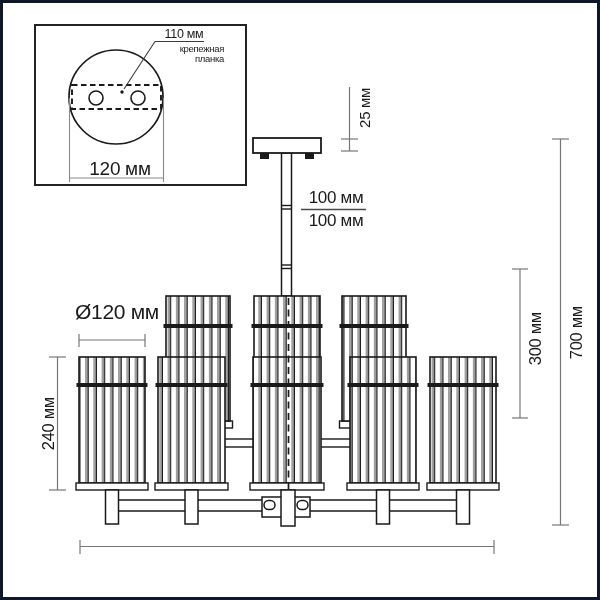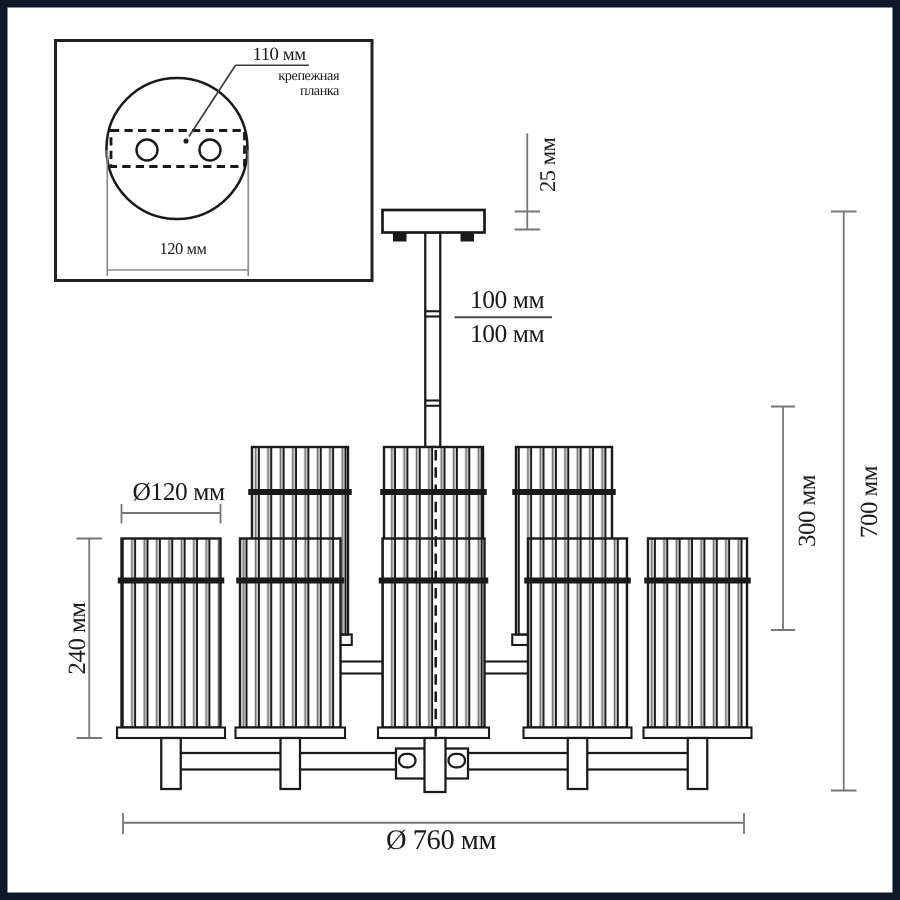--- a/index.html
+++ b/index.html
@@ -1,19 +1,19 @@
 <!DOCTYPE html>
 <html><head>
 <meta charset="utf-8">
 <style>
   html,body{margin:0;padding:0;background:#fff;}
   #canvas{
     position:relative;width:600px;height:600px;background:#ffffff;
-    border:5px solid #0f172a;box-sizing:border-box;overflow:hidden;
-    font-family:Liberation Serif, serif;color:#1a1a1a;
+    border:3px solid #0f172a;box-sizing:border-box;overflow:hidden;
+    font-family:Liberation Sans, sans-serif;color:#1a1a1a;
   }
   #drawing{position:absolute;left:-5px;top:-5px;}
   .lbl{position:absolute;color:#1a1a1a;text-align:center;white-space:nowrap;letter-spacing:-0.3px;line-height:1.05;}
   .rot{transform:rotate(-90deg);transform-origin:center center;}
   .inset-panel-note{font-size:9.5px;line-height:10px;}
 </style>
 </head>
 <body>
 
 <div id="canvas">
@@ -147,27 +147,26 @@
         <rect x="307" y="155" width="9" height="6" fill="#1a1a1a"></rect>
       </g>
     </g>
   </svg>
 
   <div class="lbl" style="left:146px;top:25px;width:70px;font-size:12.5px;">110 мм</div>
   <div class="lbl inset-panel-note" style="left:141px;top:41px;width:80px;text-align:right;">
     <div>крепежная</div>
     <div>планка</div>
   </div>
-  <div class="lbl" style="left:82px;top:156px;width:70px;font-size:11px;">120 мм</div>
+  <div class="lbl" style="left:82px;top:156px;width:70px;font-size:19px;">120 мм</div>
 
   <div class="lbl rot" style="left:327px;top:97px;width:70px;font-size:15px;">25 мм</div>
 
   <div class="lbl" style="left:298px;top:186px;width:70px;font-size:17px;">100 мм</div>
   <div class="lbl" style="left:298px;top:209px;width:70px;font-size:17px;">100 мм</div>
 
   <div class="lbl rot" style="left:498px;top:327px;width:70px;font-size:16.5px;">300 мм</div>
   <div class="lbl rot" style="left:539px;top:321px;width:70px;font-size:16.5px;">700 мм</div>
   <div class="lbl rot" style="left:11px;top:412px;width:70px;font-size:16.5px;">240 мм</div>
 
-  <div class="lbl" style="left:64px;top:314px;width:100px;font-size:17px;">Ø120 мм</div>
-  <div class="lbl" style="left:219px;top:546px;width:140px;font-size:19px;">Ø 760 мм</div>
+  <div class="lbl" style="left:64px;top:298px;width:100px;font-size:21px;">Ø120 мм</div>
 
 </div>
 
 </body></html>

